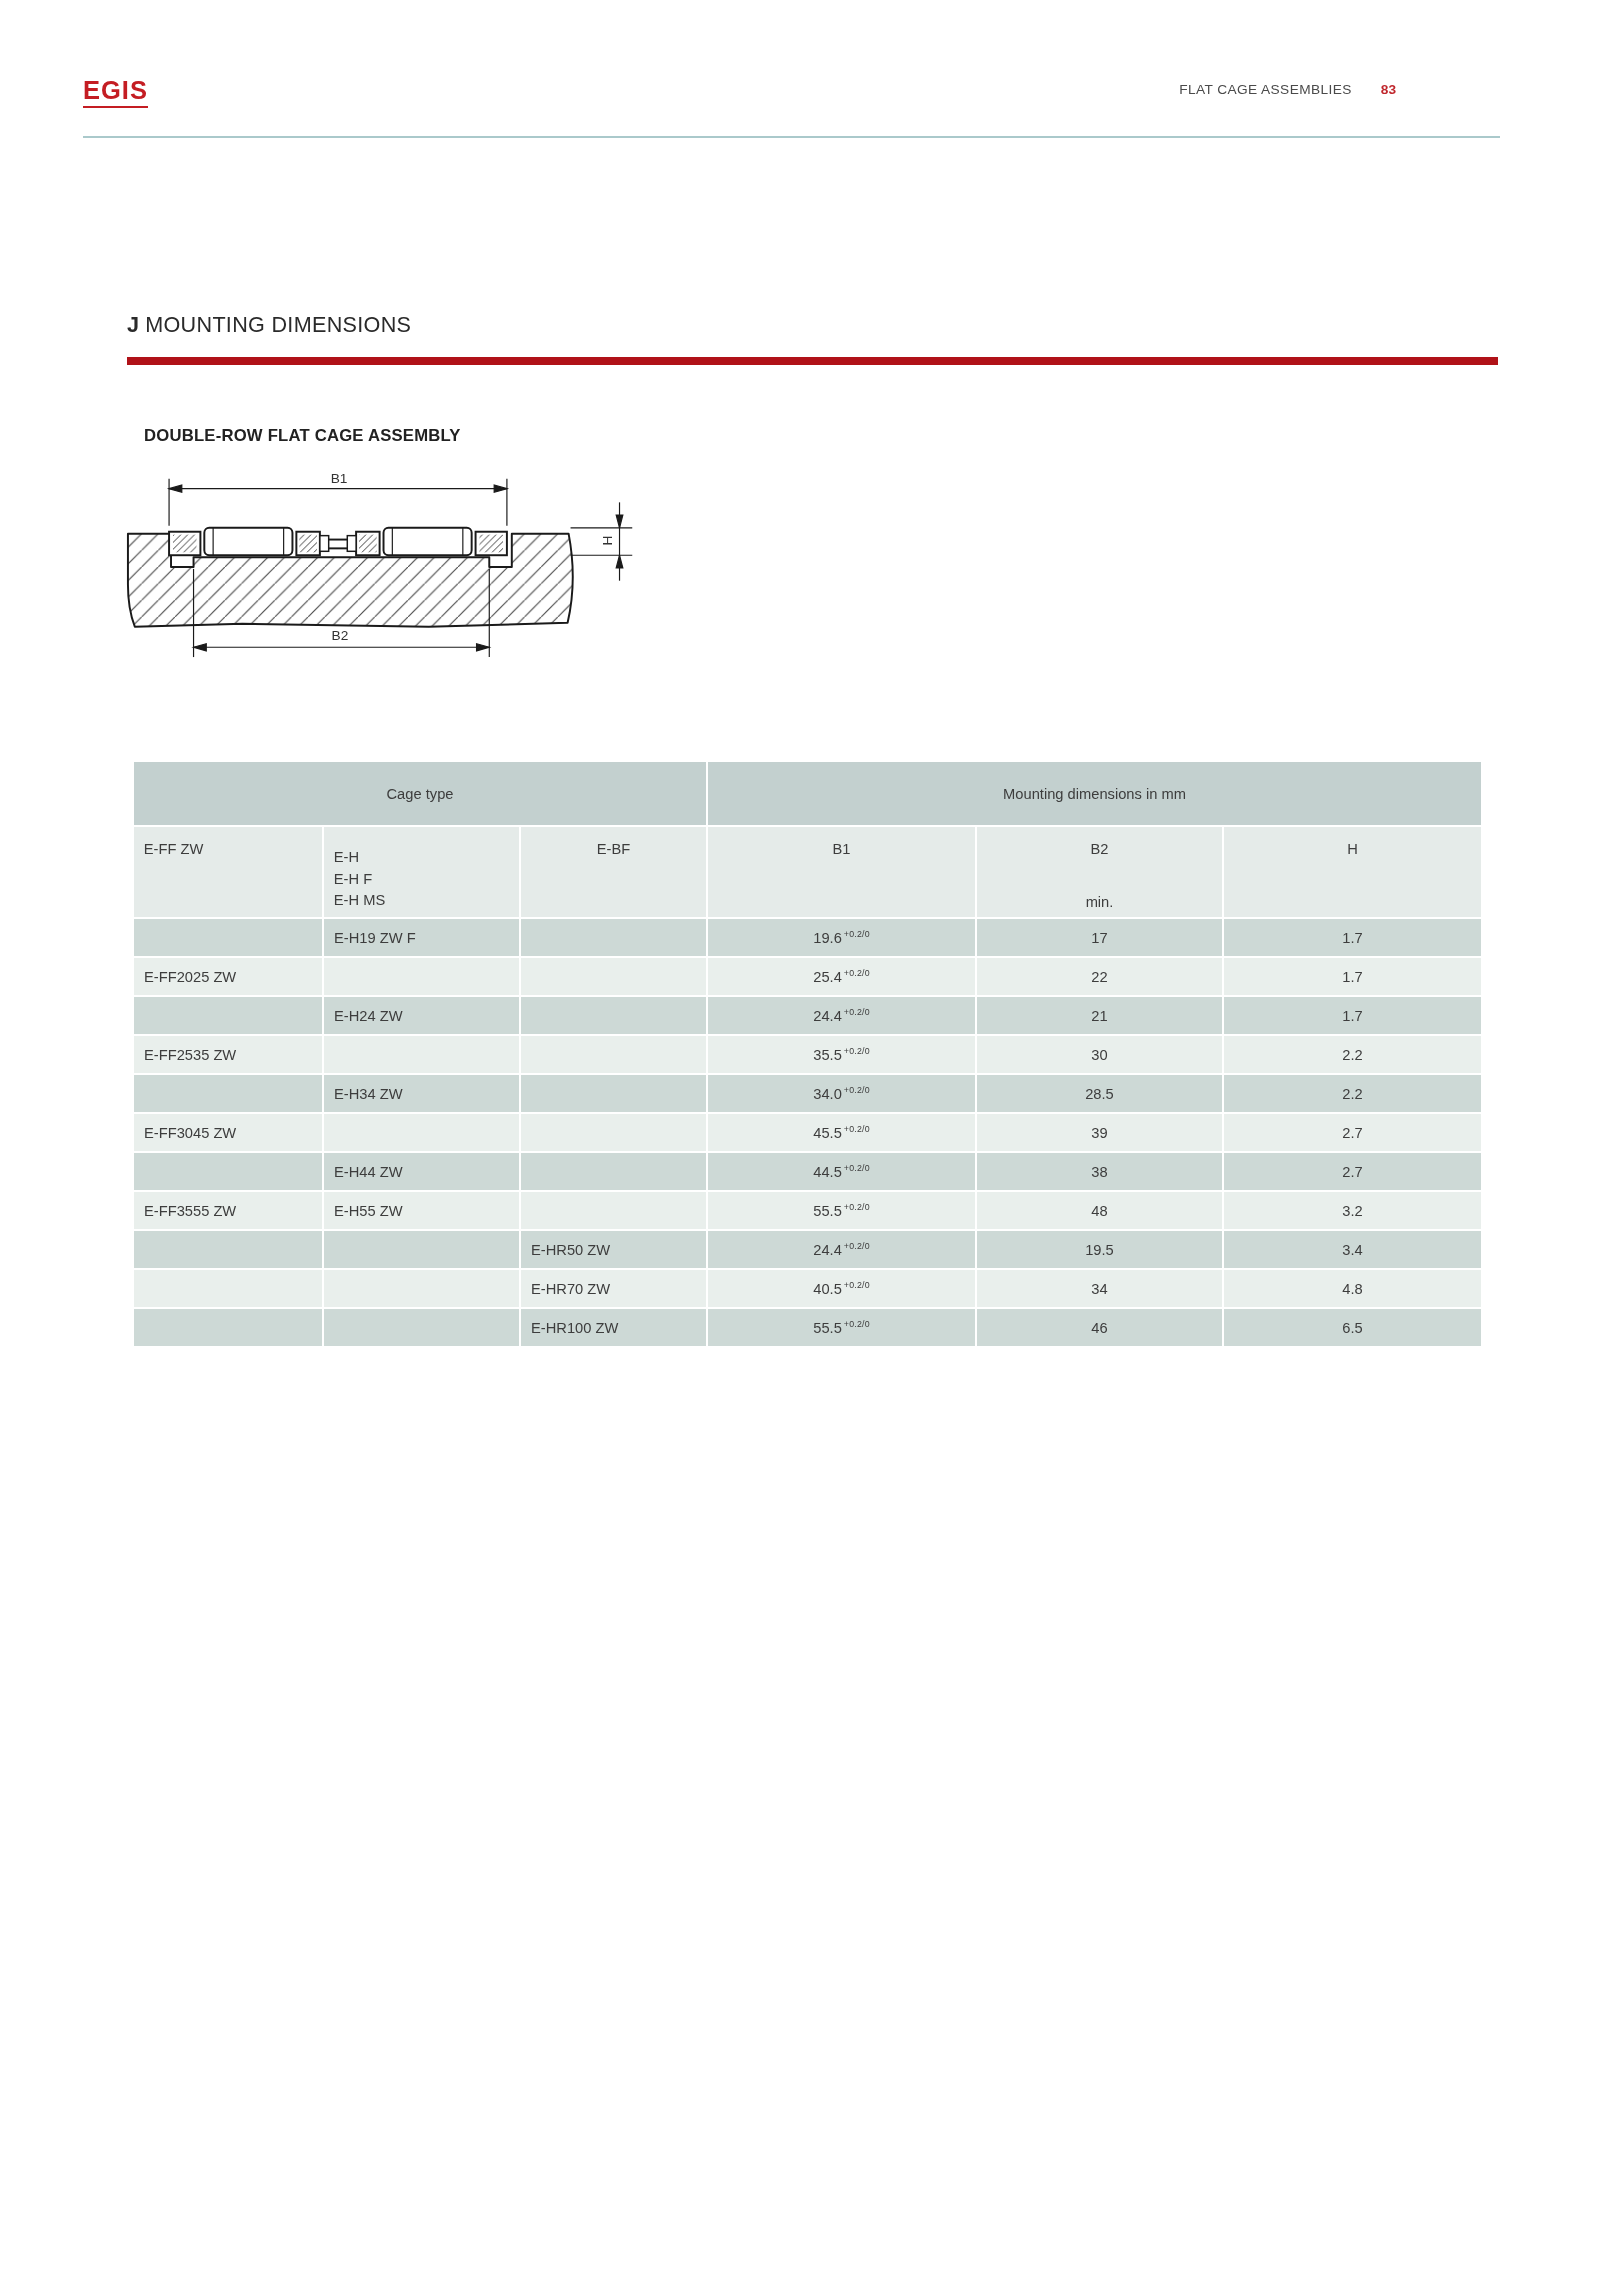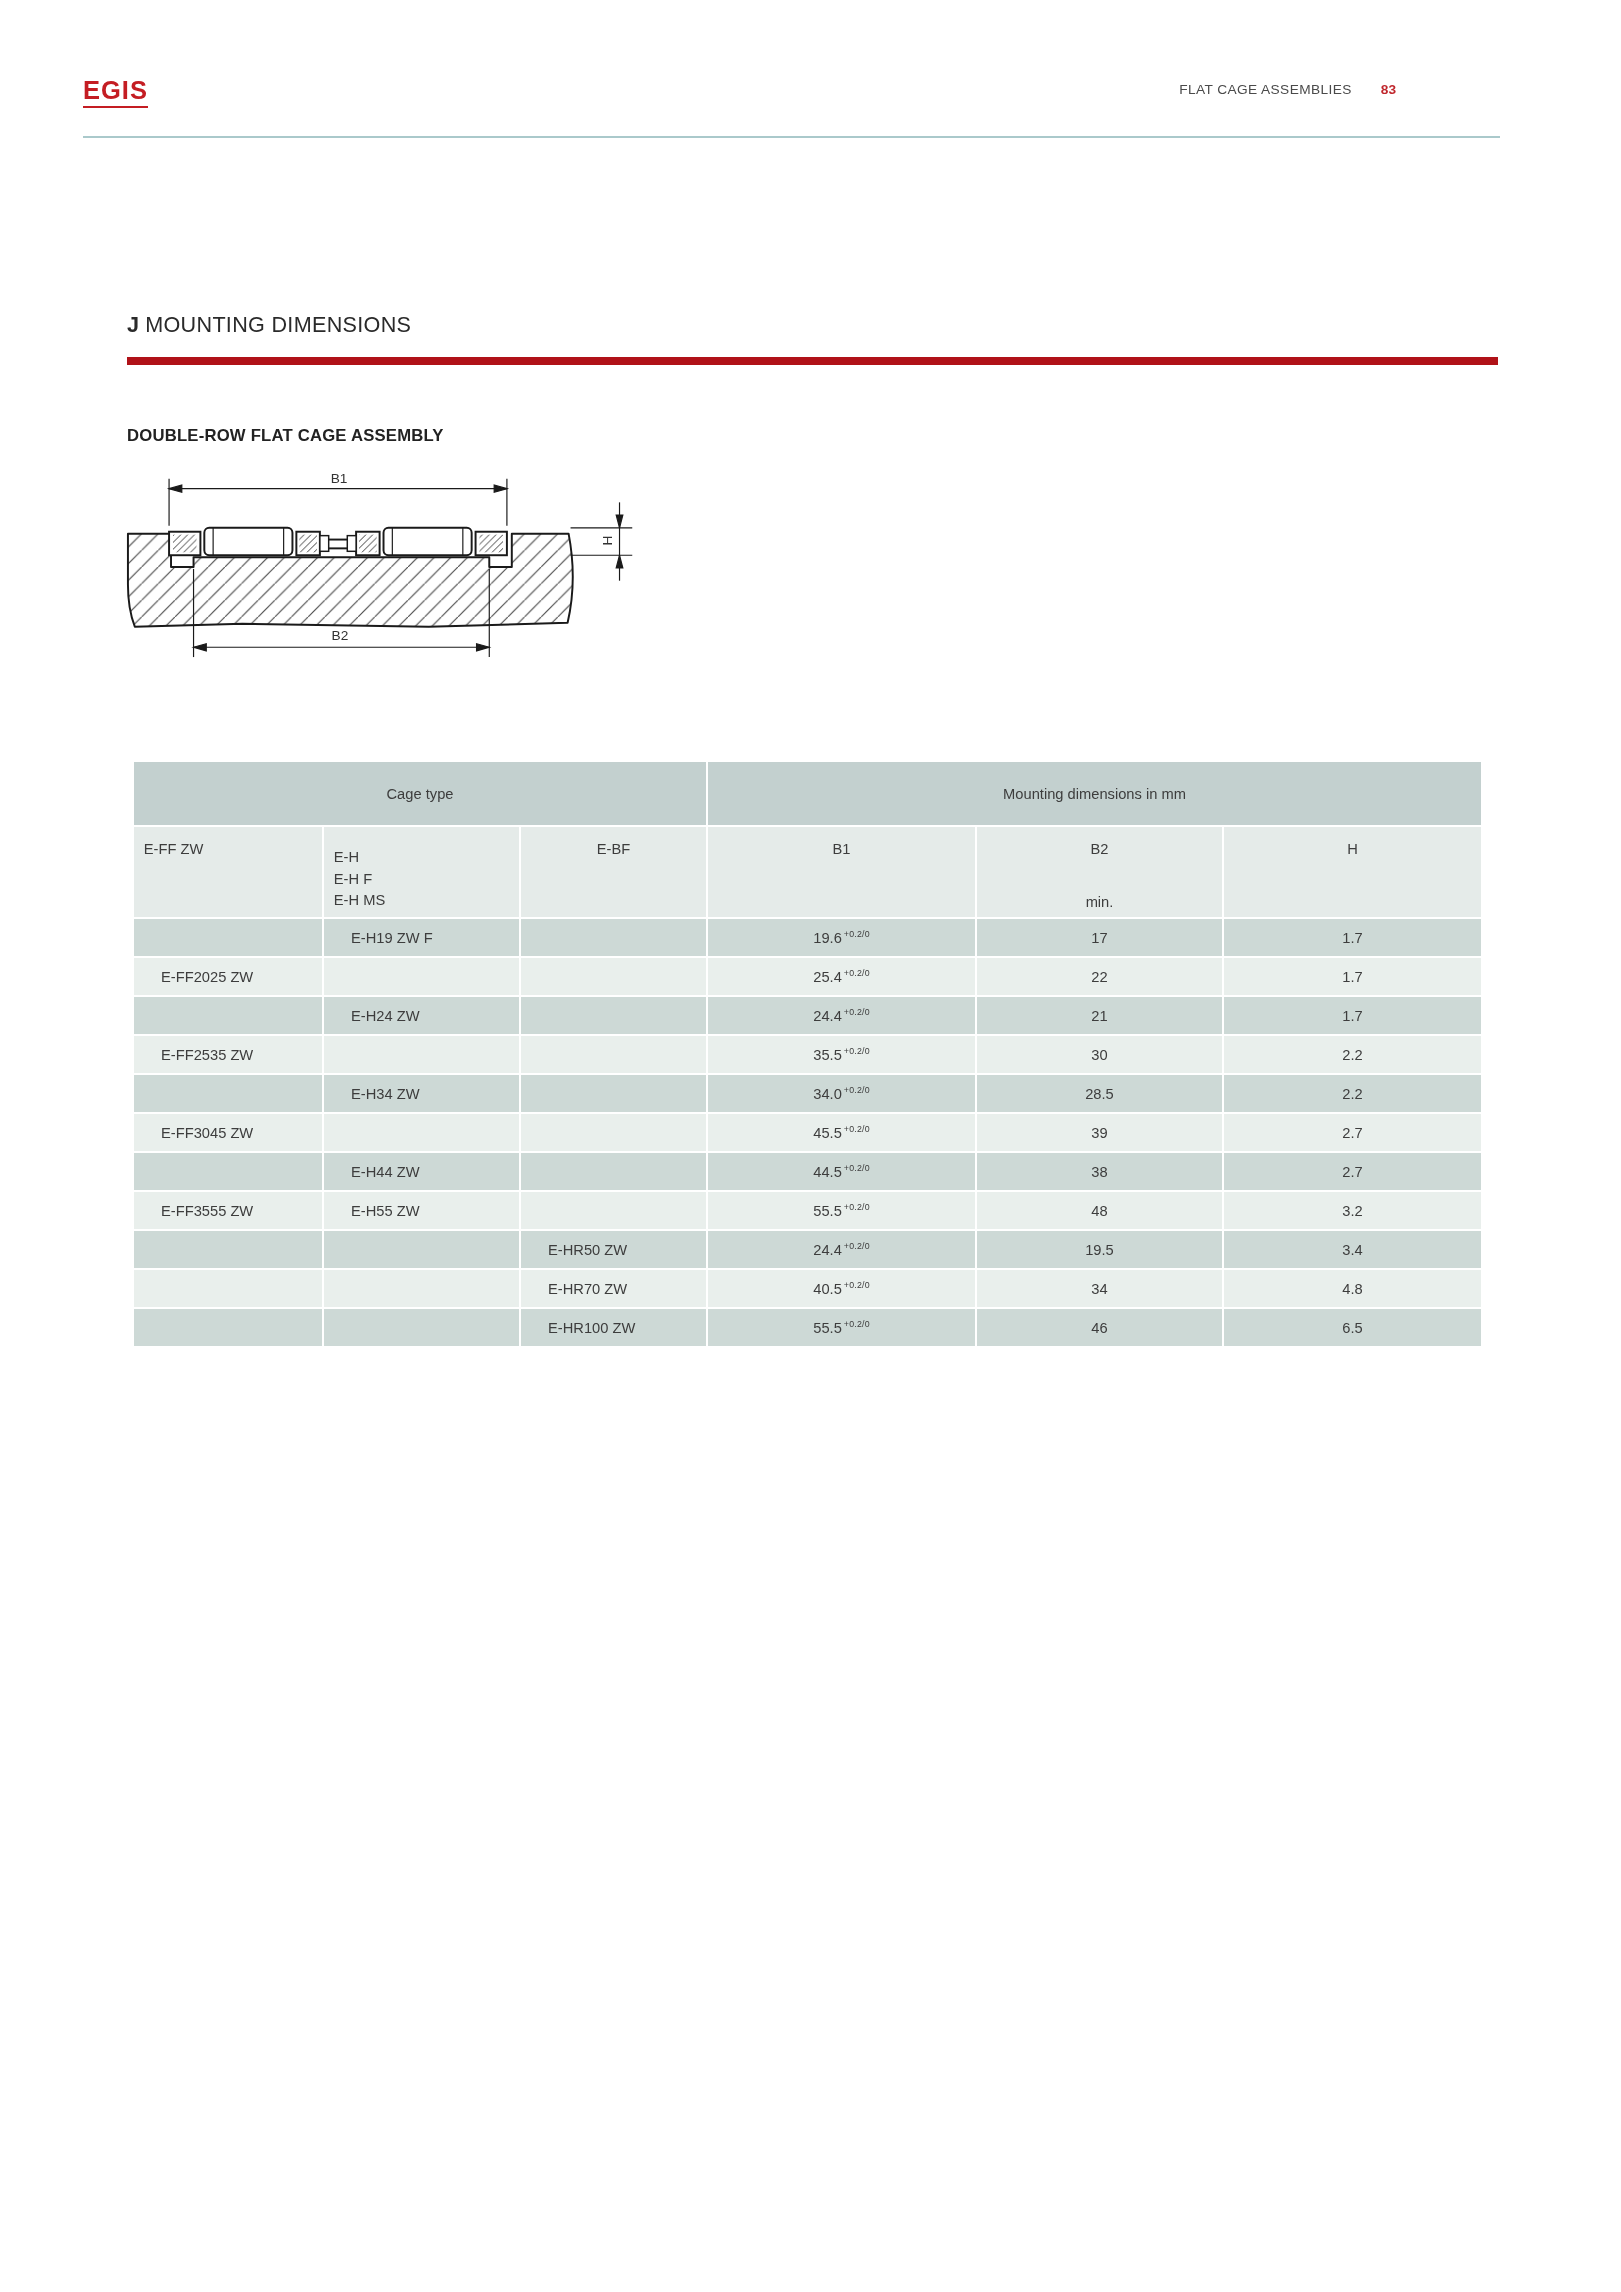--- a/index.html
+++ b/index.html
@@ -18,38 +18,38 @@
   .hdr-right{position:absolute;top:82px;right:122px;display:flex;align-items:baseline;gap:29px;}
   .hdr-section{font-size:13.7px;color:#4a4a4a;letter-spacing:0.4px;}
   .hdr-page{font-size:13.7px;font-weight:bold;color:var(--page-red);}
   .hdr-rule{position:absolute;left:83px;top:136px;width:1417px;height:2px;background:var(--rule);}
 
   
   .sec-title{position:absolute;left:127px;top:312px;font-size:21.6px;color:#2a2a2a;letter-spacing:0.3px;}
   .sec-title b{font-weight:bold;margin-right:5.9px;}
   .accent-bar{position:absolute;left:127px;top:357px;width:1371px;height:7.8px;background:var(--accent-red);}
 
-  .subtitle{position:absolute;left:127px;top:426px;font-size:16.7px;font-weight:bold;color:#222;letter-spacing:0.2px;}
+  .subtitle{position:absolute;left:144px;top:426px;font-size:16.7px;font-weight:bold;color:#222;letter-spacing:0.2px;}
 
   
   .drawing{position:absolute;left:125px;top:467px;}
 
   
   .dim-table{position:absolute;left:132px;top:760px;border-collapse:separate;border-spacing:2.9px;table-layout:fixed;}
   .dim-table td,.dim-table th{font-weight:normal;font-size:14.7px;color:var(--text);}
   .group-h{background:var(--band);height:63px;font-weight:normal;font-size:14.7px;color:#222;text-align:center;vertical-align:middle;}
   .sub-h{background:var(--subheader);height:90px;vertical-align:top;}
   .sub-h.left{text-align:left;padding:13.7px 0 0 9.8px;}
   .sub-h.multi{padding-top:20px;line-height:21.6px;white-space:pre-line;}
   .sub-h.center{text-align:center;padding-top:13.7px;}
   .sub-h .min-note{margin-top:37px;font-size:14.7px;}
   .dim-table tr.dark td{background:var(--row-dark);}
   .dim-table tr.light td{background:var(--row-light);}
   .dim-table tbody td{height:37px;vertical-align:middle;}
-  .c-left{text-align:left;padding-left:27px;}
+  .c-left{text-align:left;padding-left:10px;}
   .c-center{text-align:center;}
   .dim-table sup{font-size:8.8px;margin-left:2px;vertical-align:5.9px;letter-spacing:0.2px;}
 </style>
 </head>
 <body>
 
 <div id="page">
 
   <div class="hdr-logo">EGIS</div>
   <div class="hdr-right">

